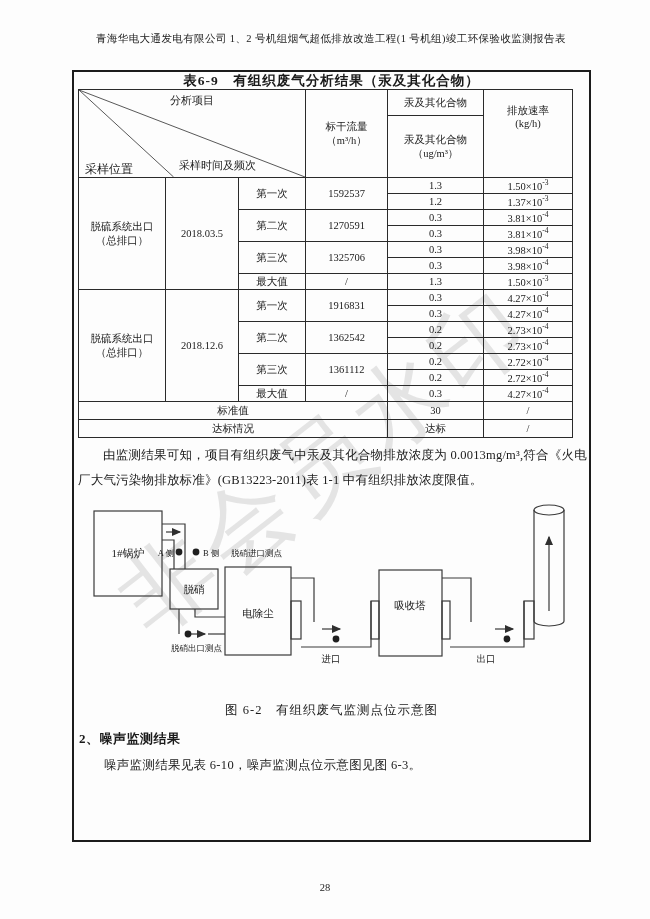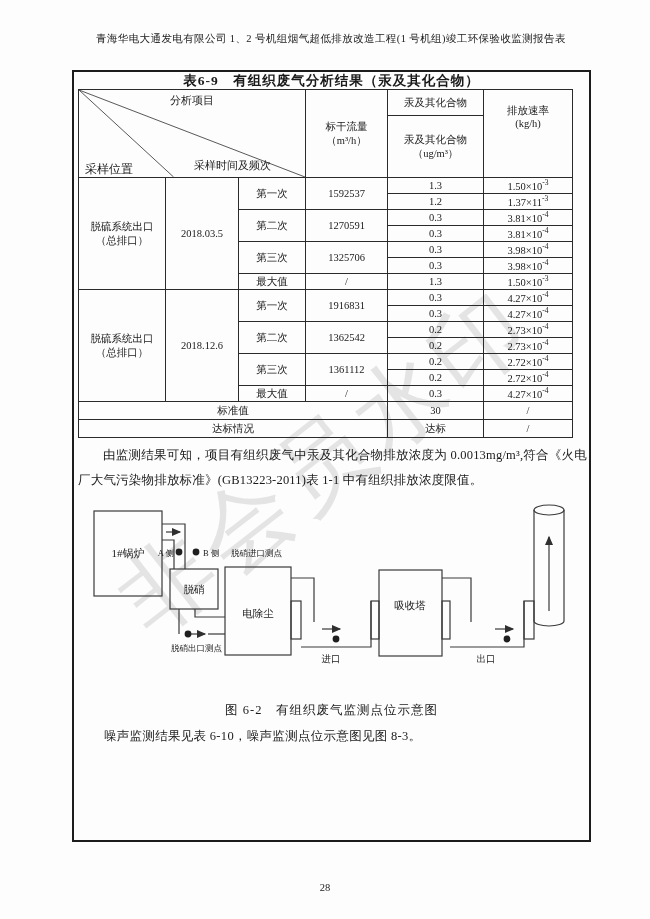--- a/index.html
+++ b/index.html
@@ -30,21 +30,21 @@
     border-collapse:collapse;table-layout:fixed;width:494px;margin-left:4px;
   }
   table.main td{
     border:1px solid #2a2a2a;text-align:center;vertical-align:middle;
     font-size:10.5px;padding:0;line-height:1.25;overflow:hidden;
   }
   td.diag{position:relative;}
   .diag-svg{position:absolute;left:0;top:0;width:100%;height:100%;}
   .diag-top{position:absolute;top:4px;left:0;right:0;text-align:center;font-size:11px;}
   .diag-left{position:absolute;bottom:0;left:6px;font-size:12px;}
-  .diag-mid{position:absolute;bottom:4px;left:115px;font-size:11px;}
+  .diag-mid{position:absolute;bottom:4px;left:100px;font-size:11px;}
   .hdr{font-size:11px;}
   .rate-head{padding-top:14px !important;vertical-align:top !important;}
   tr.grp{height:26px;}
   tr.hr2{height:62px;}
   tr.sub{height:16px;}
   tr.foot{height:18px;}
   td.loc{font-size:11px;line-height:1.5;margin-top:27px;}
   sup{font-size:7.5px;vertical-align:super;letter-spacing:0;}
   .para{
     margin:5px 2px 0 4px;font-size:12.5px;line-height:25px;
@@ -114,21 +114,21 @@
               <div>（总排口）</div>
             </td>
             <td rowspan="7">2018.03.5</td>
             <td rowspan="2">第一次</td>
             <td rowspan="2">1592537</td>
             <td>1.3</td>
             <td><span>1.50×10</span><sup>-3</sup></td>
           </tr>
           <tr class="sub">
             <td>1.2</td>
-            <td><span>1.37×11</span><sup>-3</sup></td>
+            <td><span>1.37×10</span><sup>-3</sup></td>
           </tr>
           <tr class="sub">
             <td rowspan="2">第二次</td>
             <td rowspan="2">1270591</td>
             <td>0.3</td>
             <td><span>3.81×10</span><sup>-4</sup></td>
           </tr>
           <tr class="sub">
             <td>0.3</td>
             <td><span>3.81×10</span><sup>-4</sup></td>
@@ -267,19 +267,20 @@
           <text x="89" y="150" font-size="8.5">脱硝出口测点</text>
           <text x="176" y="116" font-size="10.5" text-anchor="middle">电除尘</text>
           <text x="249" y="161" font-size="9.5" text-anchor="middle">进口</text>
           <text x="328" y="108" font-size="10.5" text-anchor="middle">吸收塔</text>
           <text x="404" y="161" font-size="9.5" text-anchor="middle">出口</text>
         </svg>
       </div>
 
       <div class="caption">图 6-2　有组织废气监测点位示意图</div>
 
-      <div class="sec-body">噪声监测结果见表 6-10，噪声监测点位示意图见图 8-3。</div>
+      <div class="sec-heading">2、噪声监测结果</div>
+      <div class="sec-body">噪声监测结果见表 6-10，噪声监测点位示意图见图 6-3。</div>
 
     </div>
 
     <div class="page-num">28</div>
   </div>
 </div>
 
 </body></html>

